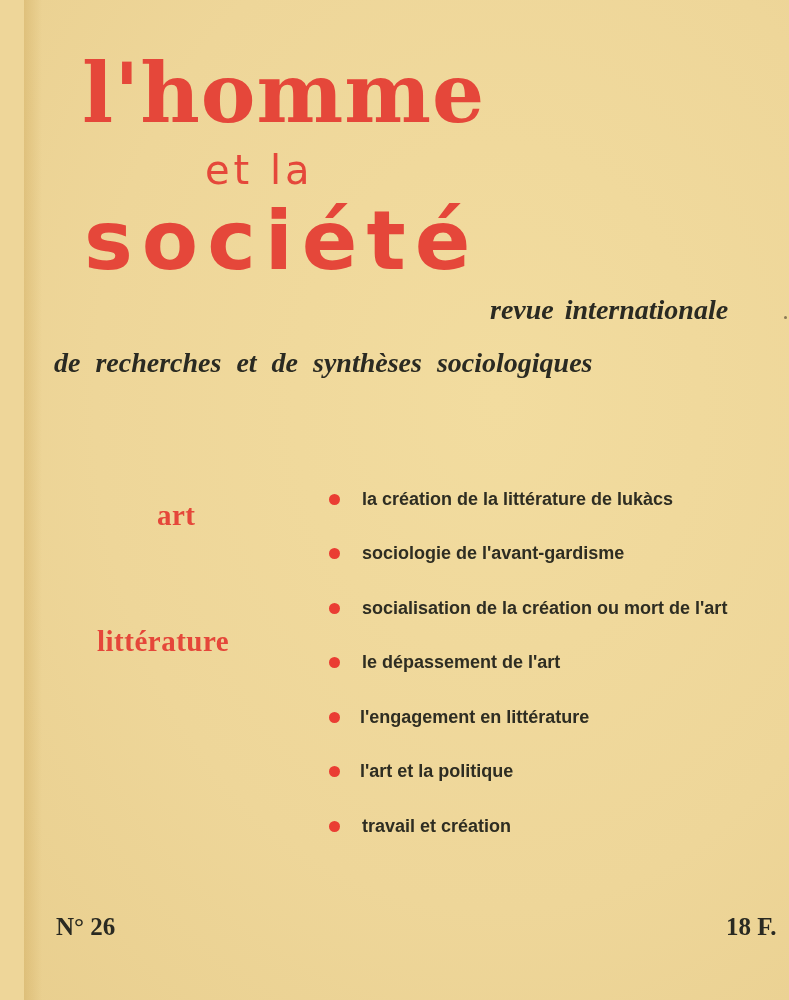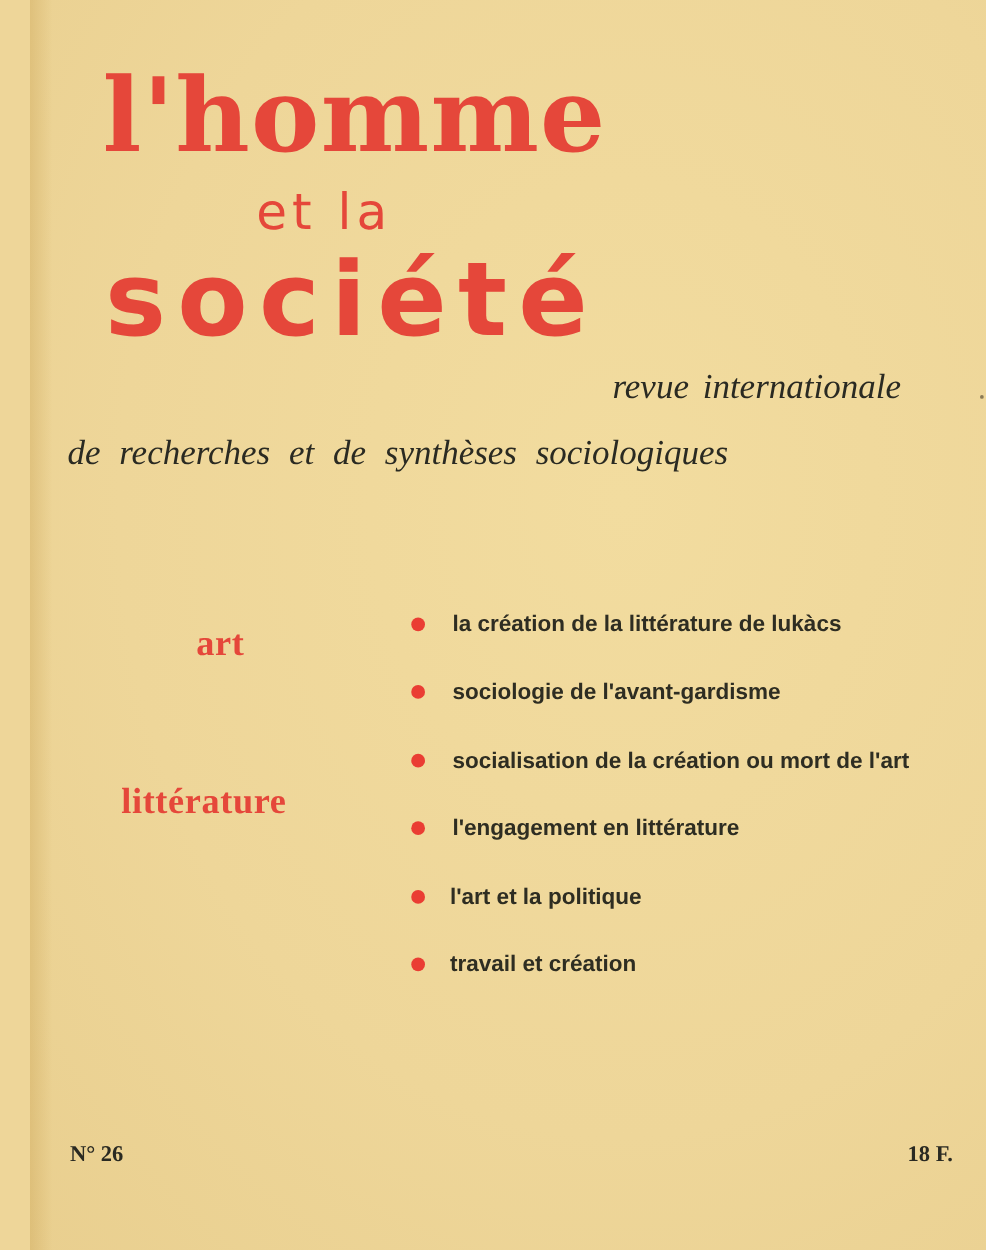--- a/index.html
+++ b/index.html
@@ -18,21 +18,21 @@
     .title {
       position: absolute; color: #e5473a;
       font-family: "DejaVu Serif", serif; font-weight: bold;
       white-space: nowrap; line-height: 1;
     }
     .t1 { left: 58px; top: 52px; font-size: 82px; letter-spacing: 1px; }
     .t2 { left: 181px; top: 150px; font-size: 40px; font-weight: normal; letter-spacing: 4px; font-family: "DejaVu Sans", sans-serif; }
     .t3 { left: 60px; top: 200px; font-size: 82px; letter-spacing: 9px; font-family: "DejaVu Sans", sans-serif; font-weight: bold; text-align: right; }
     .subtitle {
       position: absolute; color: #2a2a22;
-      font-family: "Liberation Serif", serif; font-style: italic; font-weight: normal;
+      font-family: "Liberation Serif", serif; font-style: italic; font-weight: bold;
       font-size: 28px; white-space: nowrap; line-height: 1;
     }
     .s1 { left: 466px; top: 296px; word-spacing: 4px; }
     .s2 { left: 30px; top: 349px; word-spacing: 8px; }
     .section-label {
       position: absolute; color: #e5473a;
       font-family: "Liberation Serif", serif; font-weight: bold;
       font-size: 29px; white-space: nowrap; line-height: 1;
       letter-spacing: 0.5px;
     }
@@ -47,21 +47,21 @@
       font-size: 18px; color: #2e2d22; white-space: nowrap;
     }
     .bullet {
       width: 11px; height: 11px; border-radius: 50%;
       background: #ea3d33; margin-right: 22px; flex: none;
     }
     .topic:nth-child(6) .bullet, .topic:nth-child(5) .bullet { margin-right: 20px; }
     .footer {
       position: absolute; top: 914px;
       font-family: "Liberation Serif", serif; font-weight: bold;
-      font-size: 18px; color: #2a2a22; white-space: nowrap; line-height: 1;
+      font-size: 25px; color: #2a2a22; white-space: nowrap; line-height: 1;
     }
     .f-num { left: 32px; }
     .f-date { left: 248px; }
     .f-price { left: 702px; }
     .speck { position: absolute; left: 760px; top: 316px; width: 3px; height: 3px; background: #8a7a55; border-radius: 50%; }
   </style>
 </head>
 <body>
 
 <div class="cover">
@@ -85,20 +85,24 @@
     <div class="topic">
       <span class="bullet"></span>
       <span>sociologie de l'avant-gardisme</span>
     </div>
     <div class="topic">
       <span class="bullet"></span>
       <span>socialisation de la création ou mort de l'art</span>
     </div>
     <div class="topic">
       <span class="bullet"></span>
+      <span>le dépassement de l'art</span>
+    </div>
+    <div class="topic">
+      <span class="bullet"></span>
       <span>l'engagement en littérature</span>
     </div>
     <div class="topic">
       <span class="bullet"></span>
       <span>l'art et la politique</span>
     </div>
     <div class="topic">
       <span class="bullet"></span>
       <span>travail et création</span>
     </div>

